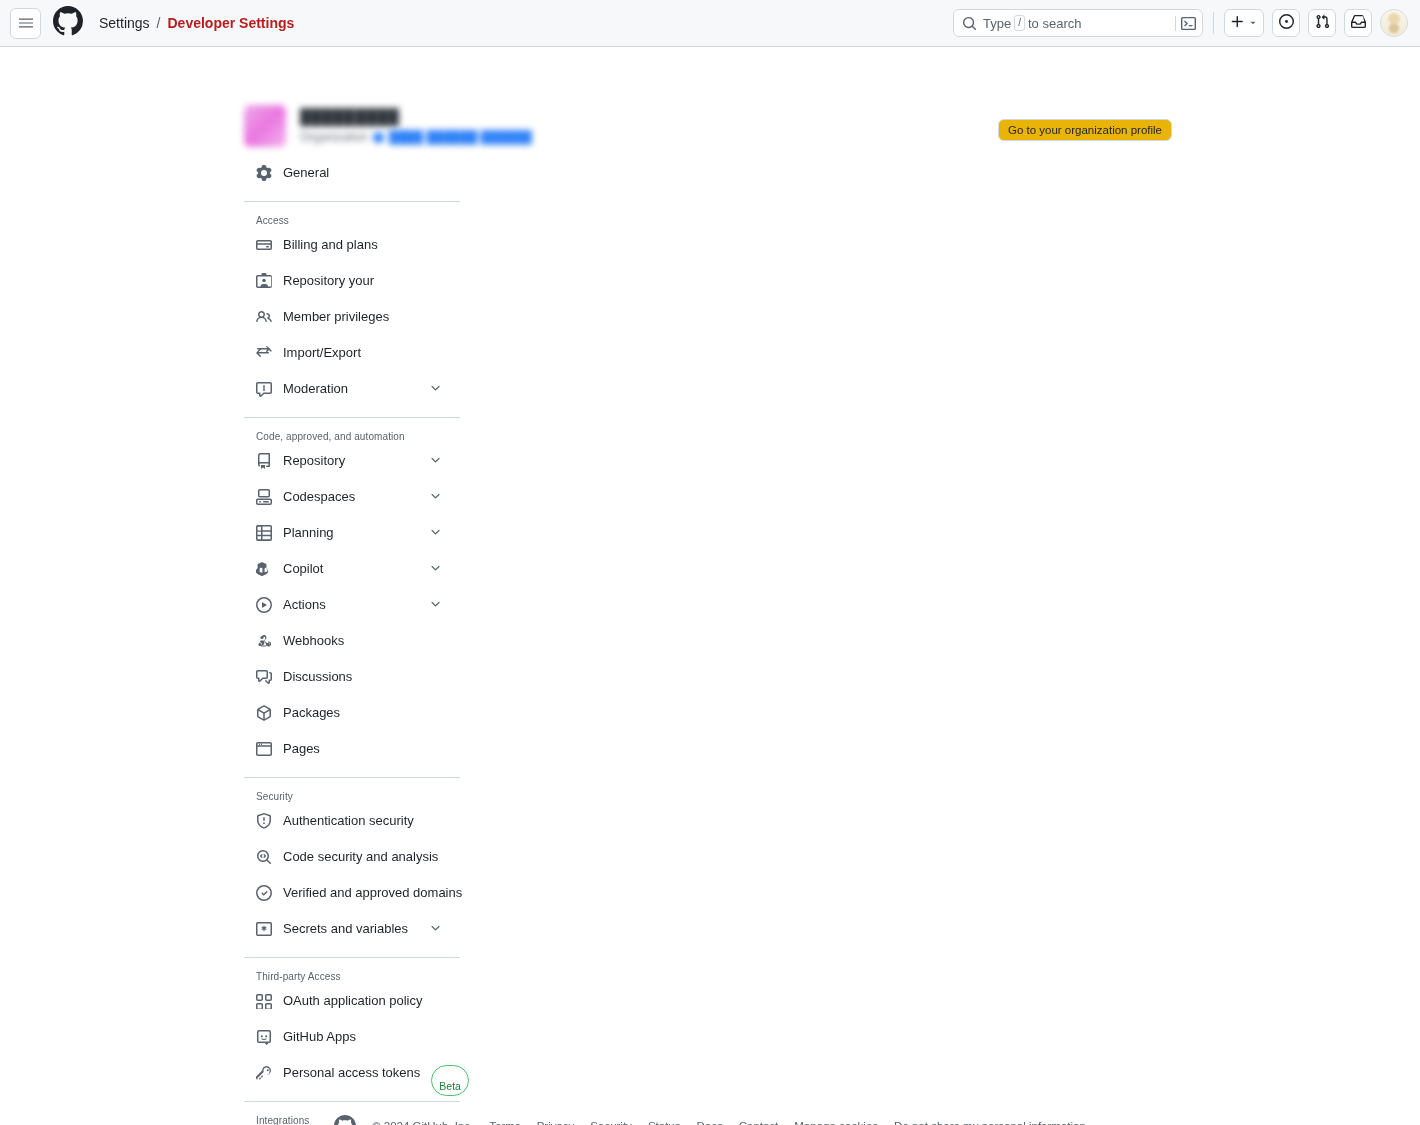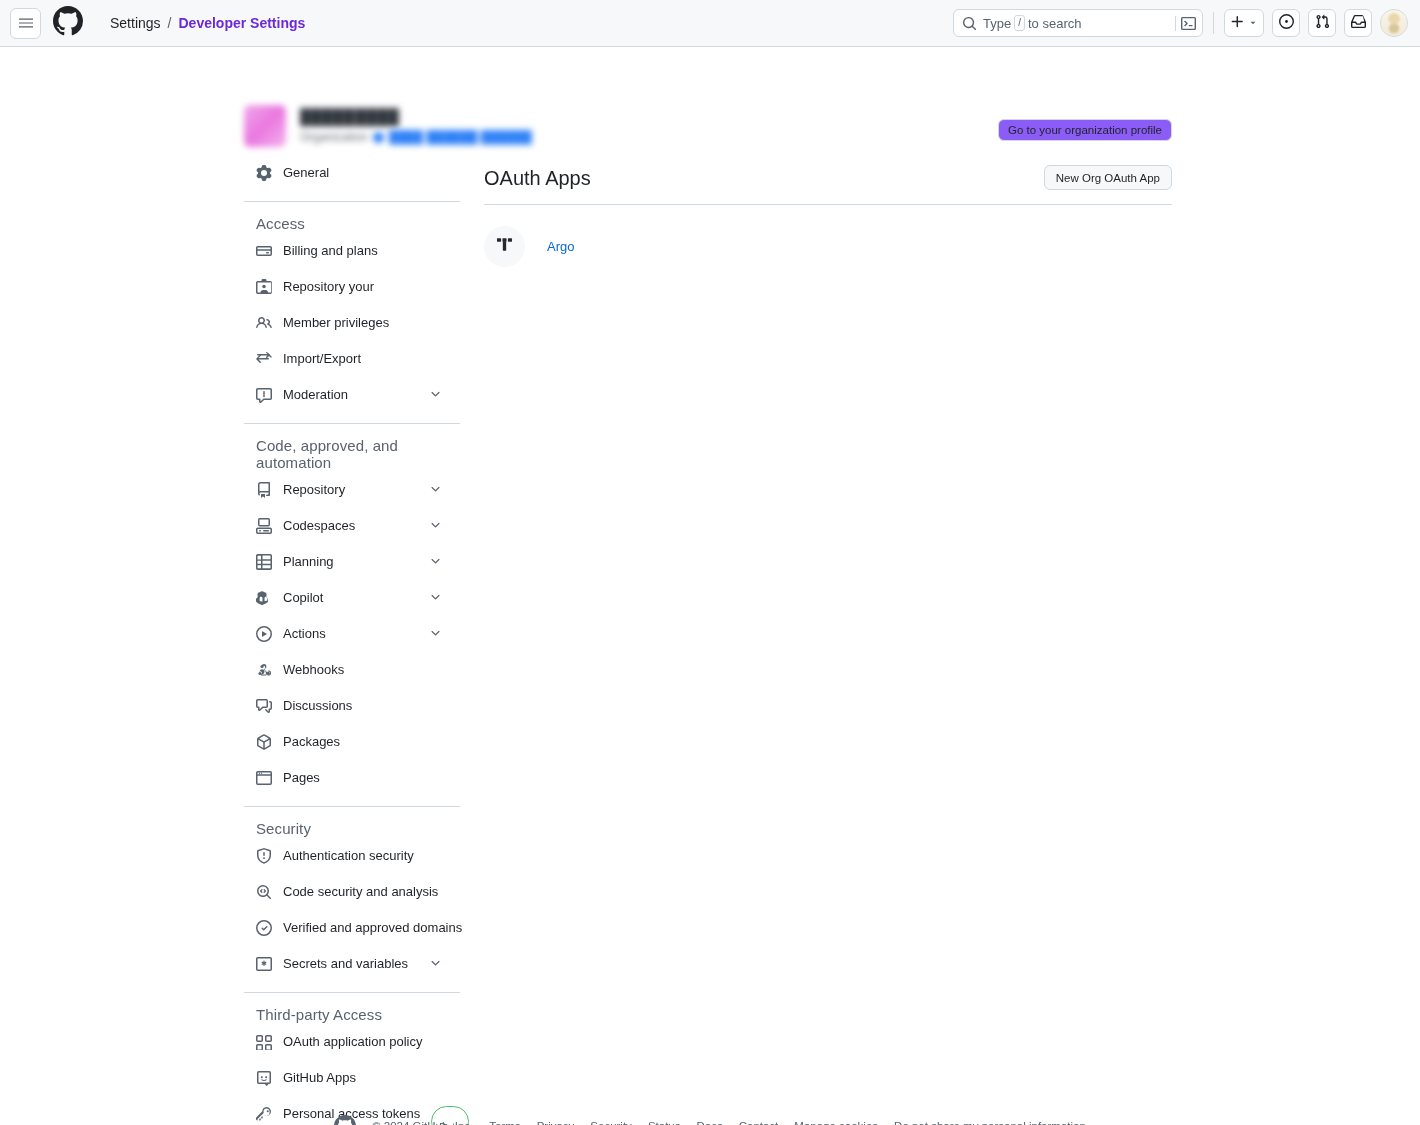--- a/index.html
+++ b/index.html
@@ -26,28 +26,28 @@
     width: 31px; height: 31px;
     border: 1px solid #d1d9e0;
     border-radius: 6px;
     background: #ffffff;
     display: flex; align-items: center; justify-content: center;
     cursor: pointer;
   }
   .hamburger-btn svg { display: block; }
   .gh-logo { margin-left: 12px; display: flex; align-items: center; cursor: pointer; }
   .breadcrumb {
-    margin-left: 27px;
+    margin-left: 16px;
     font-size: 14px;
     display: flex; align-items: center; gap: 7px;
     white-space: nowrap;
   }
   .breadcrumb .crumb-link { color: #1f2328; text-decoration: none; cursor: pointer; }
   .breadcrumb .crumb-sep { color: #59636e; }
-  .breadcrumb .crumb-current { font-weight: 600; color: #6d28d9; }
+  .breadcrumb .crumb-current { font-weight: 600; color: #b91c1c; }
 
   .header-right {
     margin-left: auto;
     display: flex; align-items: center; gap: 8px;
   }
   .search-box {
     width: 250px; height: 28px;
     background: #ffffff;
     border: 1px solid #d1d9e0;
     border-radius: 6px;
@@ -143,21 +143,21 @@
     width: 11px; height: 11px; border-radius: 50%;
     background: #2f81f7; display: inline-block;
   }
 
   .org-profile-btn {
     position: absolute;
     right: 248px; top: 72px;
     height: 22px;
     border: 1px solid #d1d9e0;
     border-radius: 6px;
-    background: #8b5cf6;
+    background: #eab308;
     font-size: 11.5px;
     color: #1f2328;
     padding: 0 9px;
     display: flex; align-items: center;
     cursor: pointer;
     white-space: nowrap;
   }
 
   
   .sidebar {
@@ -189,21 +189,21 @@
     flex: 0 0 auto; display: flex; color: #59636e;
     margin-right: 10px;
   }
 
   .sect-divider {
     height: 1px; background: #d1d9e0;
     margin: 0 0 13px 0;
     width: 216px;
   }
   .sect-title {
-    font-size: 15px;
+    font-size: 10px;
     color: #59636e;
     padding-left: 12px;
     margin-bottom: 11px;
     letter-spacing: .1px;
   }
 
   .beta-badge {
     border: 1px solid #4ac26b;
     color: #1a7f37;
     background: #ffffff;
@@ -648,40 +648,20 @@
       </span>
       <span class="ni-label">Personal access tokens</span>
       <span class="beta-badge">Beta</span>
     </div>
 
     <div class="sect-divider"></div>
     <div class="sect-title">Integrations</div>
 
   </div>
 
-  <div class="main">
-    <div class="main-head">
-      <h1 class="main-title">OAuth Apps</h1>
-      <div class="primary-outline-btn">New Org OAuth App</div>
-    </div>
-
-    <div class="app-row">
-      <div class="app-avatar">
-        <span>
-          <svg width="19" height="19" viewBox="0 0 24 24" fill="#24292f">
-            <rect x="2.5" y="4" width="5.2" height="4.6" rx="0.6"></rect>
-            <rect x="16.3" y="4" width="5.2" height="4.6" rx="0.6"></rect>
-            <rect x="9.4" y="4" width="5.2" height="4.6" rx="0.6"></rect>
-            <rect x="9.9" y="8" width="4.2" height="12" rx="0.6"></rect>
-          </svg>
-        </span>
-      </div>
-      <a class="app-name">Argo</a>
-    </div>
-  </div>
 
   <div class="footer">
     <span class="fl-logo">
       <svg width="22" height="22" viewBox="0 0 16 16" fill="currentColor">
           <path d="M8 0C3.58 0 0 3.58 0 8c0 3.54 2.29 6.53 5.47 7.59.4.07.55-.17.55-.38 0-.19-.01-.82-.01-1.49-2.01.37-2.53-.49-2.69-.94-.09-.23-.48-.94-.82-1.13-.28-.15-.68-.52-.01-.53.63-.01 1.08.58 1.23.82.72 1.21 1.87.87 2.33.66.07-.52.28-.87.51-1.07-1.78-.2-3.64-.89-3.64-3.95 0-.87.31-1.59.82-2.15-.07-.2-.36-1.02.08-2.12 0 0 .67-.21 2.2.82.64-.18 1.32-.27 2-.27s1.36.09 2 .27c1.53-1.04 2.2-.82 2.2-.82.44 1.1.16 1.92.08 2.12.51.56.82 1.27.82 2.15 0 3.07-1.87 3.75-3.65 3.95.29.25.54.73.54 1.48 0 1.07-.01 1.93-.01 2.2 0 .21.15.46.55.38A7.995 7.995 0 0 0 16 8c0-4.42-3.58-8-8-8Z"></path>
         </svg>
     </span>
     <span class="f-copy">© 2024 GitHub, Inc.</span>
     <a>Terms</a>
     <a>Privacy</a>

